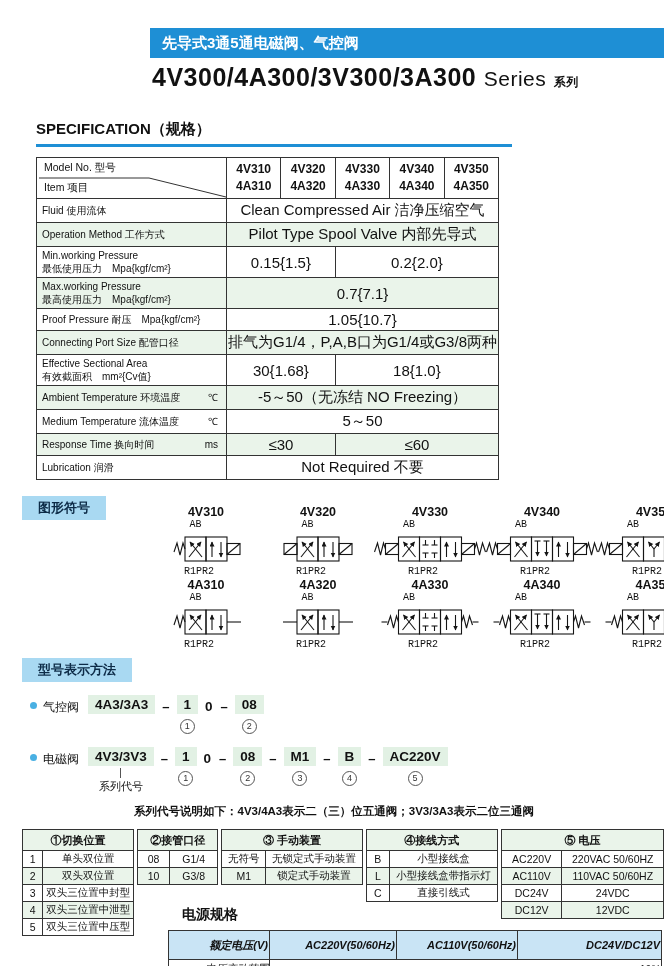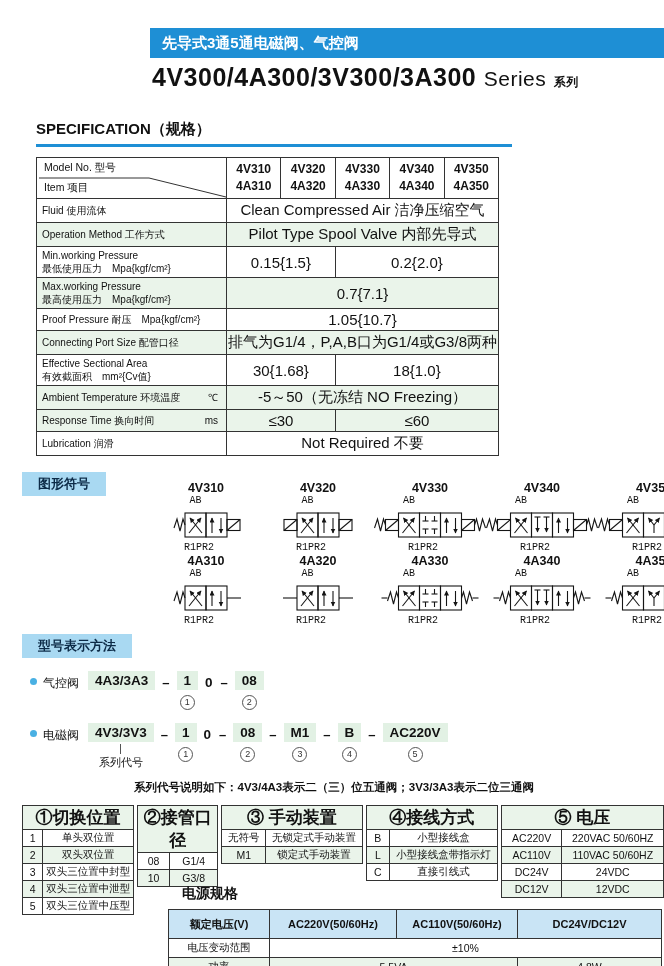--- a/index.html
+++ b/index.html
@@ -48,28 +48,28 @@
   .seg-box{background:var(--boxgreen);padding:2px 7px;font-weight:bold;font-size:13.5px;white-space:nowrap;}
   .seg-plain{margin-top:2px;padding:2px 1px;font-weight:bold;font-size:13.5px;}
   .seg-dash{margin:4px 4px 0;font-weight:bold;font-size:13px;}
   .circ{width:13px;height:13px;border:1px solid #555;border-radius:50%;font-size:9px;line-height:13px;text-align:center;margin-top:5px;color:#333;}
   .seg-tick{width:1px;height:10px;background:#555;margin-top:2px;}
   .seg-sub{font-size:11px;margin-top:1px;white-space:nowrap;}
   .mod-note{margin:10px 16px 0 112px;font-size:11.5px;font-weight:bold;}
   
   .opts{display:flex;margin:10px 0 0 22px;gap:3px;align-items:flex-start;}
   table.opt{border-collapse:collapse;font-size:10.5px;}
-  .opt th{border:1px solid var(--bd);background:var(--green);font-size:17px;font-weight:bold;height:20px;padding:0 4px;}
+  .opt th{border:1px solid var(--bd);background:var(--green);font-size:11px;font-weight:bold;height:20px;padding:0 4px;}
   .opt td{border:1px solid var(--bd);height:16px;text-align:center;padding:0 3px;white-space:nowrap;}
   .opt tr.green{background:var(--green);}
   
   .power{margin:-30px 0 0 168px;width:493px;}
   .power-heading{font-size:14px;font-weight:bold;margin:0 0 6px 14px;}
   table.pwr{border-collapse:collapse;table-layout:fixed;width:493px;font-size:10.5px;}
-  .pwr td,.pwr th{border:1px solid var(--bd);text-align:center;}
+  .pwr td,.pwr th{border:1px solid var(--bd);text-align:right;font-style:italic;}
   .pwr tr.hdr{background:var(--pwrhdr);}
   .pwr tr.hdr th{height:26px;font-size:11px;font-weight:bold;}
   .pwr td{height:16px;}
   .pwr tr.green{background:var(--green);}
 </style>
 </head>
 <body>
 
 <div class="page">
 
@@ -168,20 +168,26 @@
             </th>
             <td class="val" colspan="2">30{1.68}</td>
             <td class="val" colspan="3">18{1.0}</td>
           </tr>
           <tr class="green">
             <th class="lab">
               <div>Ambient Temperature 环境温度<span class="unit">℃</span></div>
             </th>
             <td class="val" colspan="5">-5～50（无冻结 NO Freezing）</td>
           </tr>
+          <tr>
+            <th class="lab">
+              <div>Medium Temperature 流体温度<span class="unit">℃</span></div>
+            </th>
+            <td class="val" colspan="5">5～50</td>
+          </tr>
           <tr class="green">
             <th class="lab">
               <div>Response Time 换向时间<span class="unit">ms</span></div>
             </th>
             <td class="val" colspan="2">≤30</td>
             <td class="val" colspan="3">≤60</td>
           </tr>
           <tr>
             <th class="lab">
               <div>Lubrication 润滑</div>

